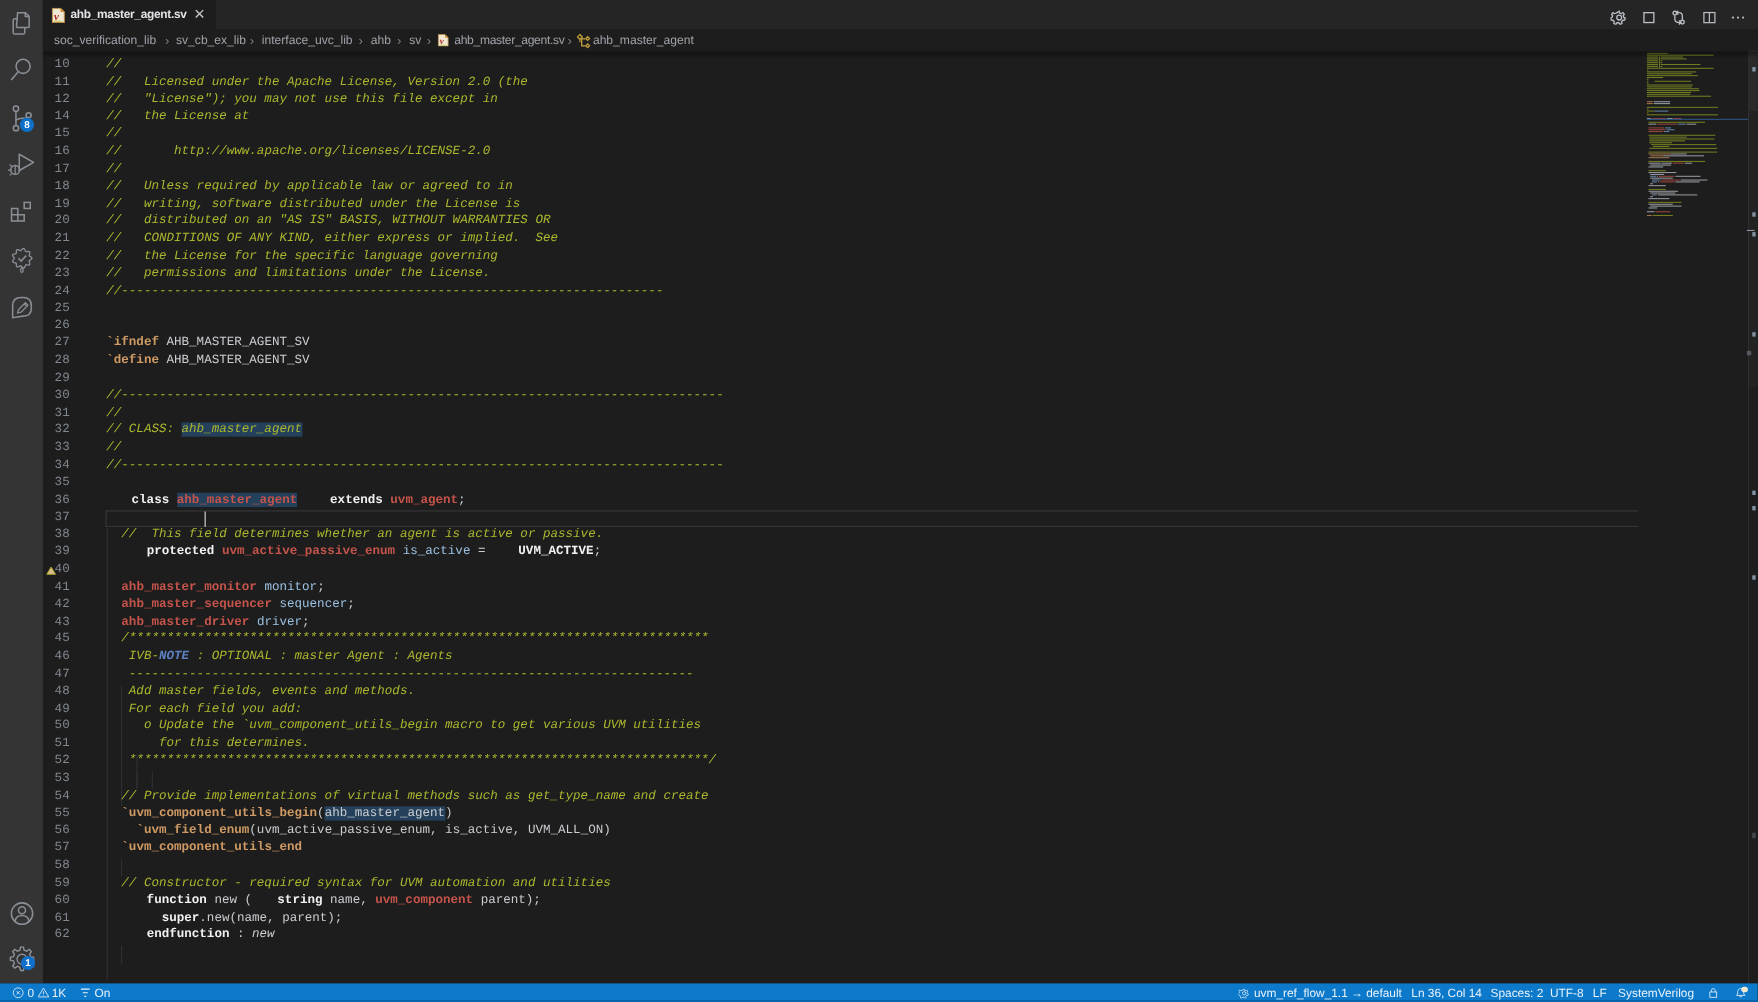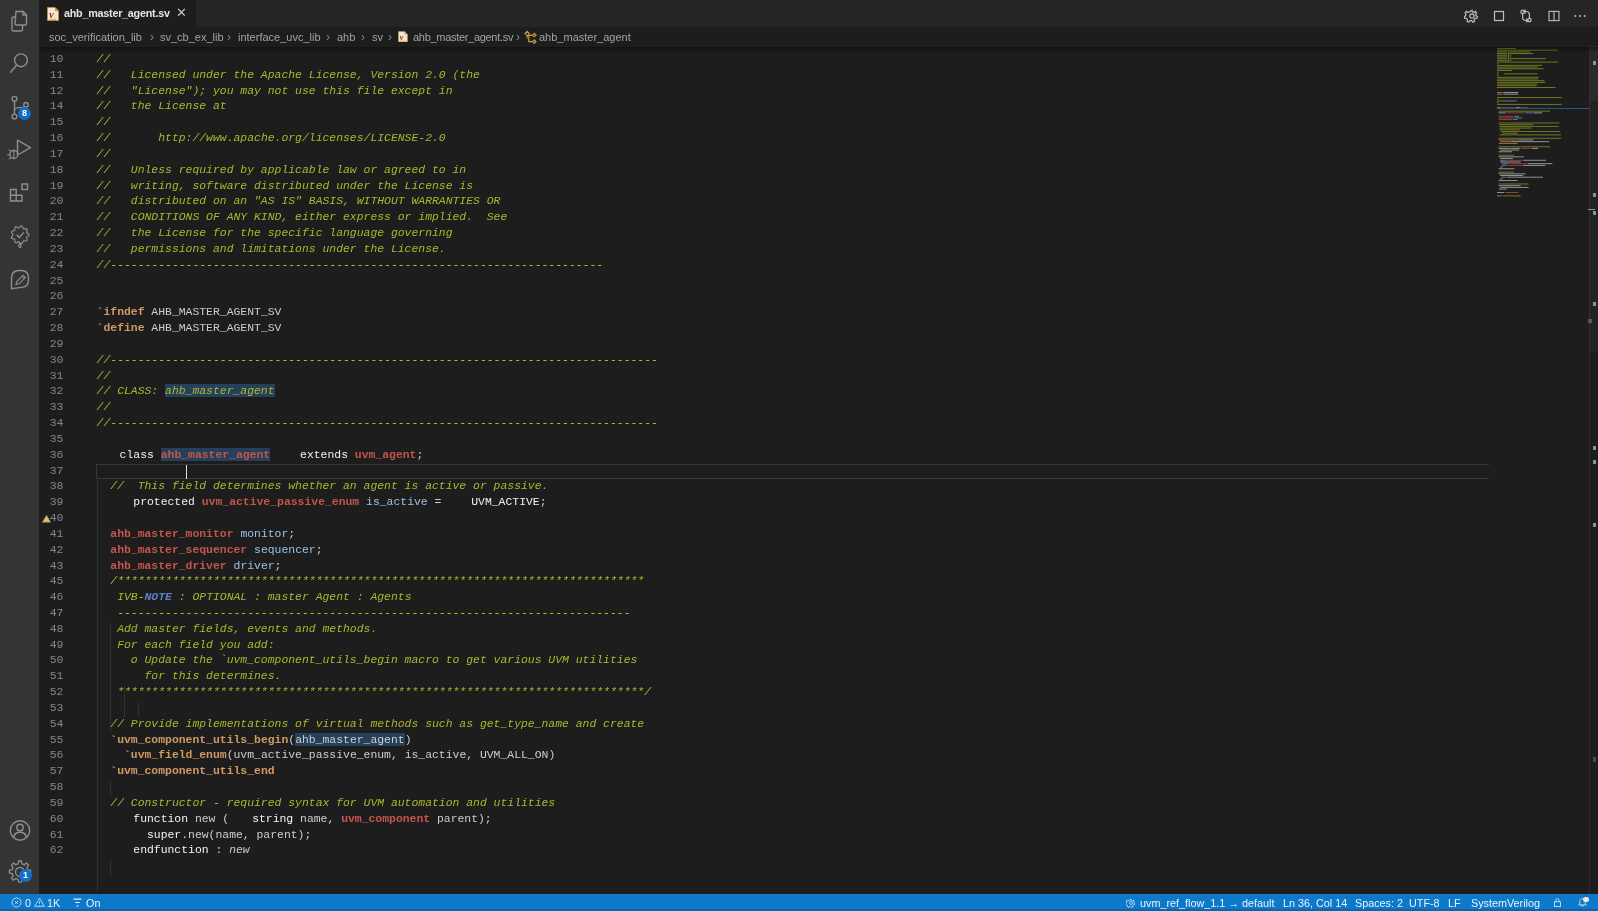--- a/index.html
+++ b/index.html
@@ -10,21 +10,21 @@
 #tab .lbl { position:absolute; left:25px; top:6.5px; font-size:10.8px; font-weight:bold; color:#e3e5e8; letter-spacing:-0.25px; }
 #tab .x { position:absolute; left:137px; top:5px; font-size:13px; color:#c0c4c9; }
 #crumbs { position:absolute; left:39px; top:27px; width:1559px; height:20px; background:#1d1d1d;
   color:#9fa3a9; font-size:11px;padding-left:40px; }
 #editor { position:absolute; left:39px; top:47px; width:1550px; height:847px; background:#1d1d1d; overflow:hidden; }
 .row { position:relative; height:15.83px; white-space:pre; }
 .g { position:absolute; left:0; top:0; width:35px; text-align:center; color:#81878f;
      font:11.42px "Liberation Mono",monospace; line-height:15.83px; }
 .cd { position:absolute; left:57.6px; top:0; font:11.42px "Liberation Mono",monospace; line-height:15.83px; }
 .c { color:#adb72e; font-style:italic; }
-.k { color:#f1f2f3; font-weight:normal;padding-left:23px; }
+.k { color:#f1f2f3; font-weight:bold;padding-left:23px; }
 .t { color:#c5544b; font-weight:bold; }
 .m { color:#cf9a63; font-weight:bold; }
 .v { color:#9cc2e3; }
 .p { color:#cbcdd1; }
 .i { color:#cbcdd1; font-style:italic; }
 .n { color:#5d80c2; font-weight:bold; font-style:italic; }
 .u { }
 .hl { background:#24405a; }
 #statusbar { position:absolute; left:0; top:894px; width:1598px; height:17px; background:#0d79ca;
   border-bottom:2px solid #0a66ab; }

